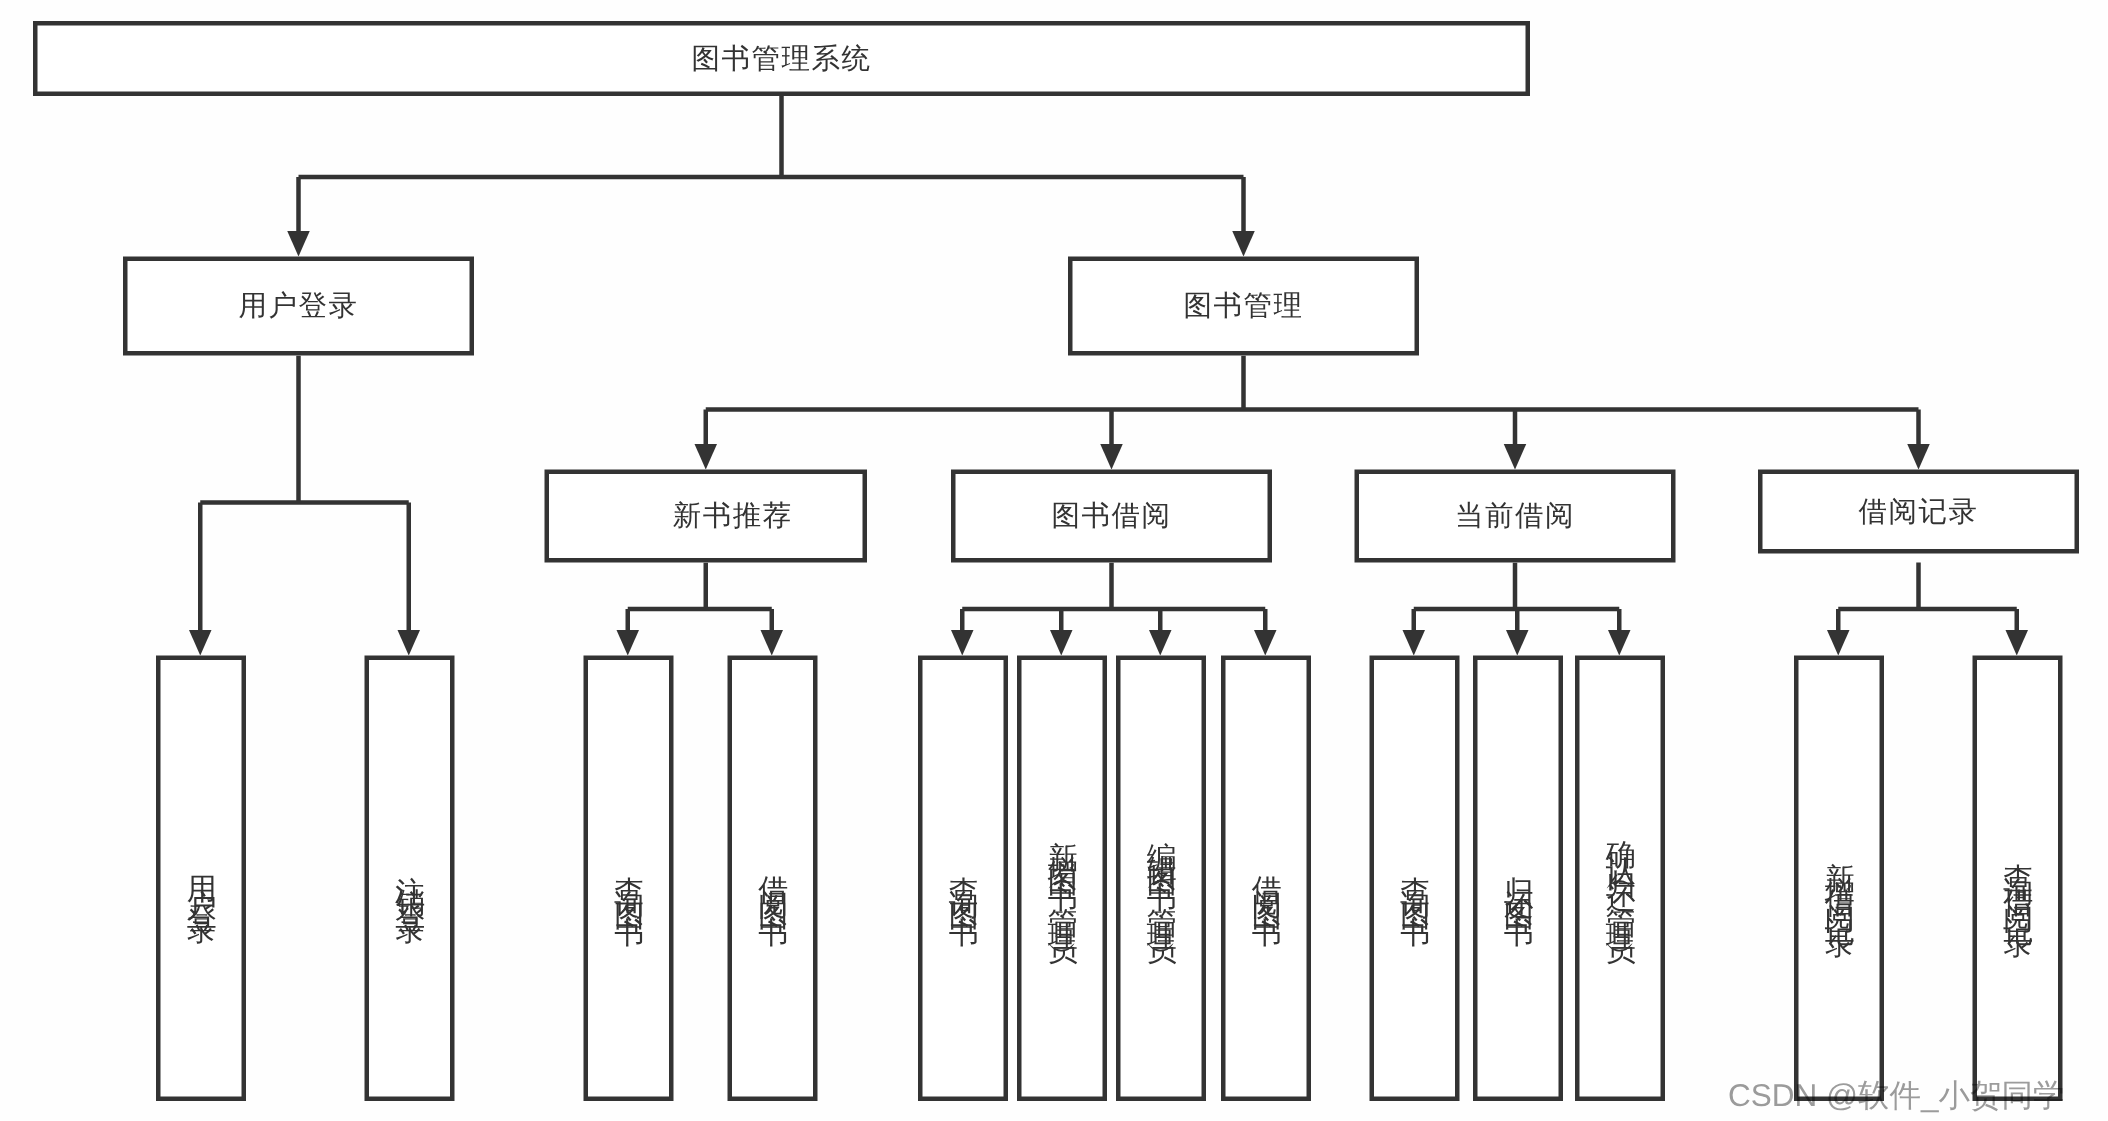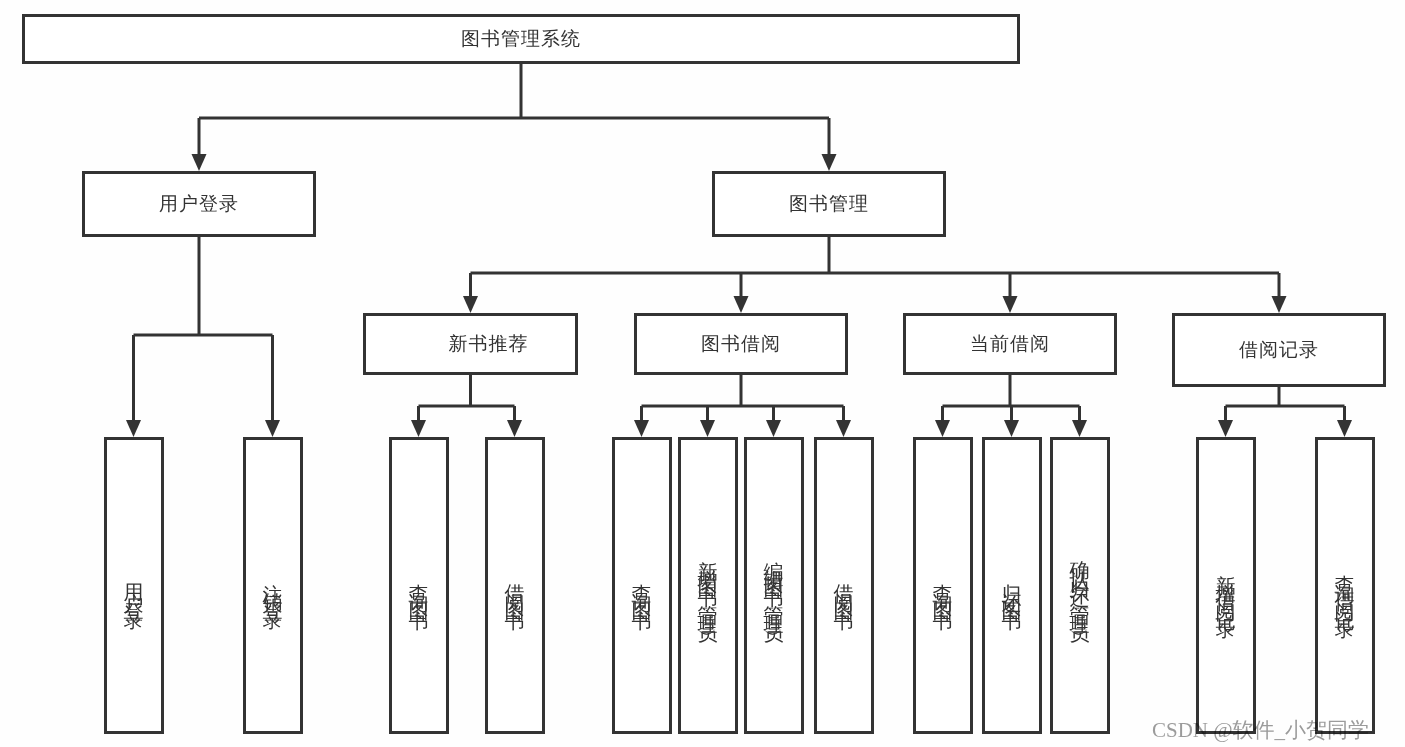--- a/index.html
+++ b/index.html
@@ -33,21 +33,20 @@
     line-height:1;
   }
   .watermark{
     position:absolute;
     left:1152px;top:716px;
     font-size:21px;
     color:#9c9c9c;
     z-index:3;
     mix-blend-mode:multiply;
     white-space:nowrap;
-    font-family:Liberation Serif, serif;
   }
 </style>
 </head>
 <body>
 
 <div class="canvas">
 
   <svg class="connectors" viewBox="0 0 1405 747" xmlns="http://www.w3.org/2000/svg">
     <g stroke="#333" stroke-width="3" fill="none">
 
@@ -104,21 +103,21 @@
 
   <div class="box" style="left:363px;top:313px;width:215px;height:62px;padding-left:36px;">
     <span class="lbl">新书推荐</span>
   </div>
   <div class="box" style="left:903px;top:313px;width:214px;height:62px;">
     <span class="lbl">当前借阅</span>
   </div>
   <div class="box" style="left:634px;top:313px;width:214px;height:62px;">
     <span class="lbl">图书借阅</span>
   </div>
-  <div class="box" style="left:1172px;top:313px;width:214px;height:74px;">
+  <div class="box" style="left:1172px;top:313px;width:214px;height:56px;">
     <span class="lbl">借阅记录</span>
   </div>
 
   <div class="box v" style="left:104px;top:437px;width:60px;height:297px;">
     <span class="lbl">用户登录</span>
   </div>
   <div class="box v" style="left:243px;top:437px;width:60px;height:297px;">
     <span class="lbl">注销登录</span>
   </div>
 

